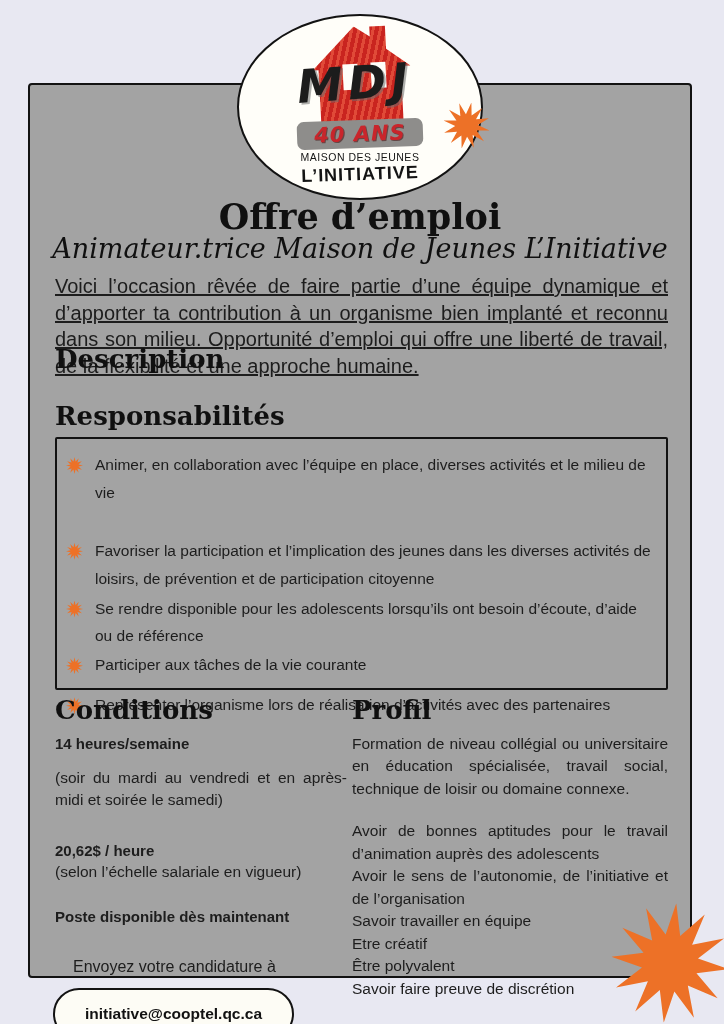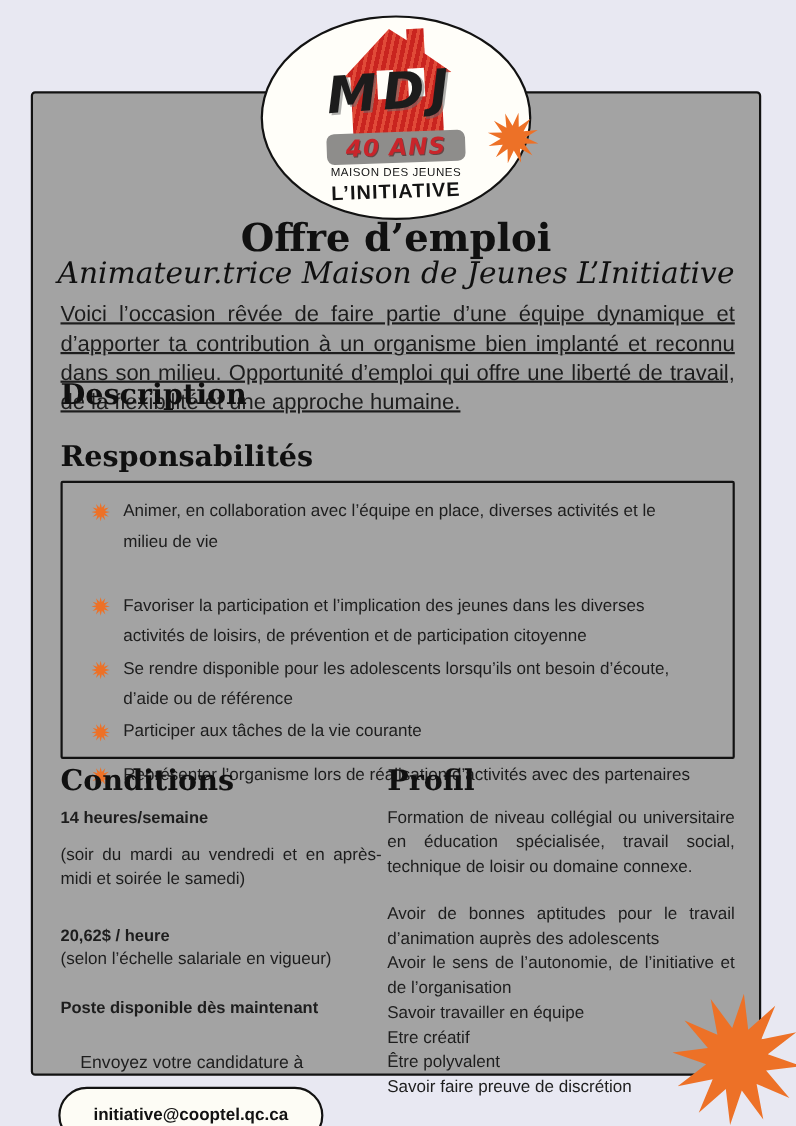--- a/index.html
+++ b/index.html
@@ -66,21 +66,21 @@
     font-family:"DejaVu Serif", serif;font-style:italic;font-size:27px;line-height:1.1;color:#101010;
   }
   .intro{position:absolute;left:25px;top:188px;width:613px;font-size:20px;line-height:1.33;text-align:justify;text-decoration:underline;}
   .h2{position:absolute;font-size:26px;line-height:1;}
   .h2-desc{left:25px;top:261px;}
   .desc-text{position:absolute;left:25px;top:291px;width:613px;font-size:15.5px;}
   .h2-resp{left:25px;top:318px;}
   .resp-box{
     position:absolute;left:25px;top:352px;width:613px;height:253px;
     border:2px solid #121212;border-radius:2px;box-sizing:border-box;
-    padding:12px 26px;
+    padding:12px 9px;
   }
   .resp-box ul{list-style:none;margin:0;padding:0;}
   .resp-box li{display:flex;gap:12px;font-size:15.5px;line-height:1.8;}
   .resp-box li .bullet{flex:0 0 17px;width:17px;height:17px;margin-top:6px;}
   .resp-box li:nth-child(1){margin-bottom:30px;}
   .resp-box li:nth-child(2){margin-bottom:2px;}
   .resp-box li:nth-child(3){margin-bottom:1px;}
   .resp-box li:nth-child(4){margin-bottom:12px;}
   
   .col-conditions{position:absolute;left:25px;top:612px;width:292px;}

